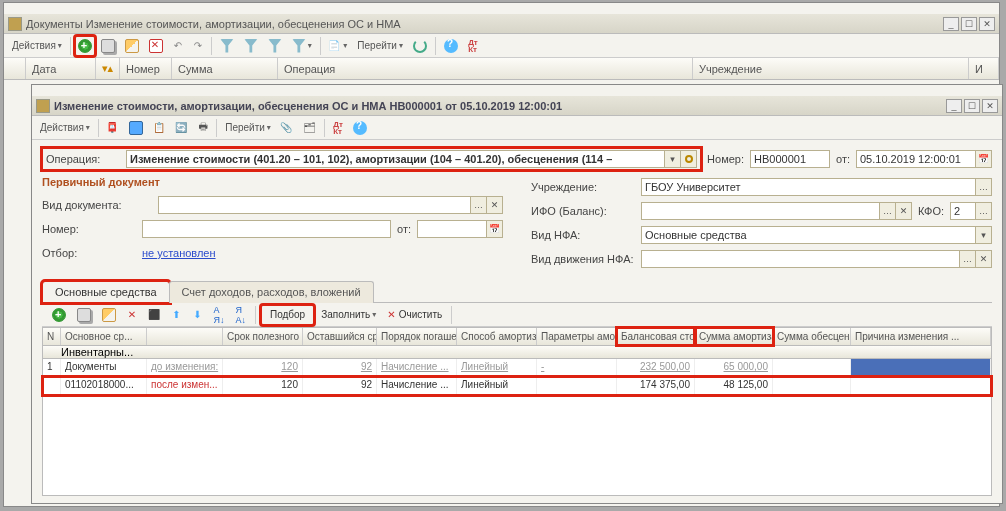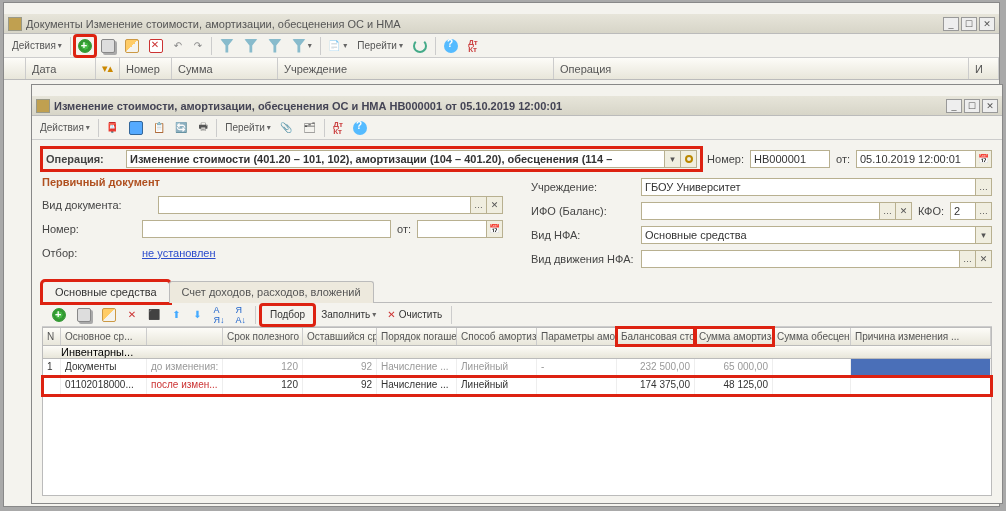--- a/index.html
+++ b/index.html
@@ -61,21 +61,21 @@
     border-bottom:1px solid #ccc;background:#f4f3ee;}
   
   .data-grid{border:1px solid #bbb;background:#fff;}
   .dg-head{display:flex;background:linear-gradient(#fdfcf8,#e8e6da);border-bottom:1px solid #bbb;}
   .dg-head .dgh{border-right:1px solid #ccc;padding:3px 4px;color:#555;font-size:10px;
     overflow:hidden;white-space:nowrap;}
   .dg-head2{display:flex;background:linear-gradient(#fdfcf8,#e8e6da);border-bottom:1px solid #bbb;}
   .dg-row{display:flex;border-bottom:1px solid #ddd;height:18px;}
   .dg-cell{border-right:1px solid #eee;padding:2px 4px;font-size:10px;color:#333;
     overflow:hidden;white-space:nowrap;}
-  .muted{color:#999;}
+  .muted{color:#999;text-decoration:underline;}
   .right{text-align:right;}
   .bluecell{background:#4a6fb8;}
   
   .ico{display:inline-block;width:14px;height:14px;border-radius:2px;}
   .i-add{background:radial-gradient(circle,#4b4 40%,#393 45%);border:1px solid #393;border-radius:50%;position:relative;}
   .i-add::before{content:"+";position:absolute;color:#fff;font-weight:bold;font-size:11px;left:2px;top:-1px;}
   .i-copy{background:#ddd;border:1px solid #888;box-shadow:2px 2px 0 #aaa;}
   .i-edit{background:linear-gradient(135deg,#fc6 50%,transparent 50%);border:1px solid #c94;}
   .i-del{background:#fff;border:1px solid #c33;position:relative;}
   .i-del::before{content:"✕";position:absolute;color:#c33;font-size:10px;left:1px;top:-1px;}
@@ -159,22 +159,22 @@
       </div>
   </div>
   <div class="gridhead">
     <div class="gh-cell" style="width:22px"></div>
     <div class="gh-cell" style="width:70px">Дата</div>
     <div class="gh-cell" style="width:24px">
         <span style="color:#c80">▾▴</span>
       </div>
     <div class="gh-cell" style="width:52px">Номер</div>
     <div class="gh-cell" style="width:106px">Сумма</div>
+    <div class="gh-cell" style="flex:1">Операция</div>
     <div class="gh-cell" style="width:276px">Учреждение</div>
-    <div class="gh-cell" style="flex:1">Операция</div>
     <div class="gh-cell" style="width:30px">И</div>
   </div>
 </div>
 
 <div class="win win-inner">
   <div class="titlebar">
     <span class="tb-icon"></span>
     <span class="tb-title" style="font-weight:bold;color:#445">Изменение стоимости, амортизации, обесценения ОС и НМА НВ000001 от 05.10.2019 12:00:01</span>
     <div class="winbtns">
       <div class="winbtn">_</div>
@@ -206,21 +206,21 @@
       </div>
     <div class="tbtn">
         <span class="ico i-q"></span>
       </div>
   </div>
 
   <div class="form-body">
 
     <div class="row">
       <div class="hl-red" style="display:flex;align-items:center;flex:1;padding:2px 4px;">
-        <span class="lbl" style="width:80px;font-weight:bold">Операция:</span>
+        <span class="lbl" style="width:80px;font-weight:normal">Операция:</span>
         <div style="display:flex;flex:1;">
           <input class="inp" style="flex: 1 1 0%; font-weight: bold;" value="Изменение стоимости (401.20 – 101, 102), амортизации (104 – 401.20), обесценения (114 –">
           <div class="inp-btn">▾</div>
           <div class="inp-btn">
               <span class="ico i-search" style="width:8px;height:8px"></span>
             </div>
         </div>
       </div>
       <span class="lbl" style="margin:0 6px">Номер:</span>
       <input class="inp" style="width: 80px;" value="НВ000001">

